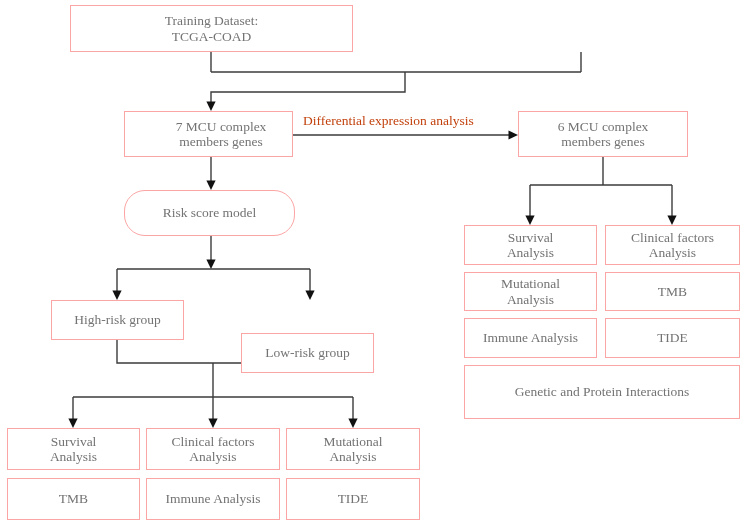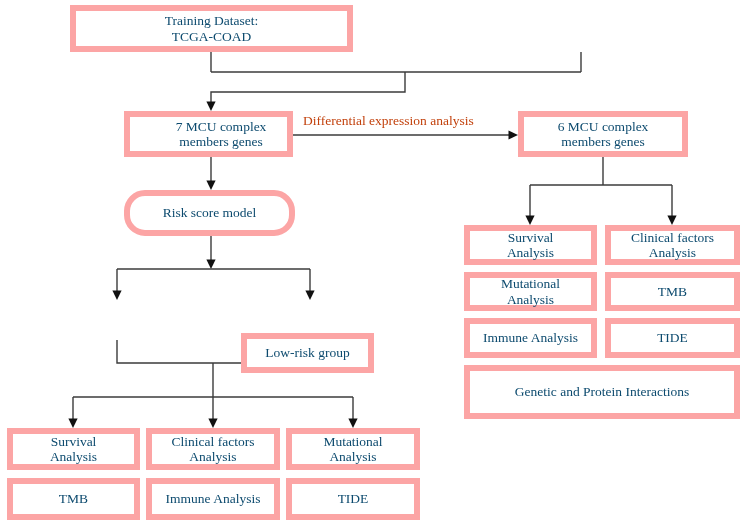--- a/index.html
+++ b/index.html
@@ -13,29 +13,29 @@
     width: 748px;
     height: 526px;
     background: #ffffff;
     overflow: hidden;
     font-family: "Liberation Serif", "DejaVu Serif", serif;
     color: #000000;
   }
   .node {
     position: absolute;
     box-sizing: border-box;
-    border: 6px solid #fca5a5;
+    border: 1px solid #fca5a5;
     background: #ffffff;
     display: flex;
     align-items: center;
     justify-content: center;
     text-align: center;
     line-height: 1.12;
     font-size: 13.5px;
-    color: #0c4a6e;
+    color: #737373;
     padding: 1px 3px;
     white-space: pre-line;
     z-index: 3;
   }
   .edge-label {
     position: absolute;
     font-size: 13.5px;
     color: #c2410c;
     background: #ffffff;
     white-space: nowrap;
@@ -116,20 +116,21 @@
   <div class="node" style="left:124px; top:111px; width:169px; height:46px;padding-left:28px;">7 MCU complex
 members genes</div>
 
   <div class="node" style="left:518px; top:111px; width:170px; height:46px;">6 MCU complex
 members genes</div>
 
   <div class="edge-label" style="left:303px; top:114px;">Differential expression analysis</div>
 
   <div class="node" style="left:124px; top:190px; width:171px; height:46px;border-radius:21px;">Risk score model</div>
 
+  <div class="node" style="left:51px;  top:300px; width:133px; height:40px;">High-risk group</div>
 
   <div class="node" style="left:241px; top:300px; width:133px; height:40px;margin-top:33px;">Low-risk group</div>
 
   <div class="node" style="left:7px;   top:428px; width:133px; height:42px;">Survival
 Analysis</div>
   <div class="node" style="left:146px; top:428px; width:134px; height:42px;">Clinical factors
 Analysis</div>
   <div class="node" style="left:286px; top:428px; width:134px; height:42px;">Mutational
 Analysis</div>
 

